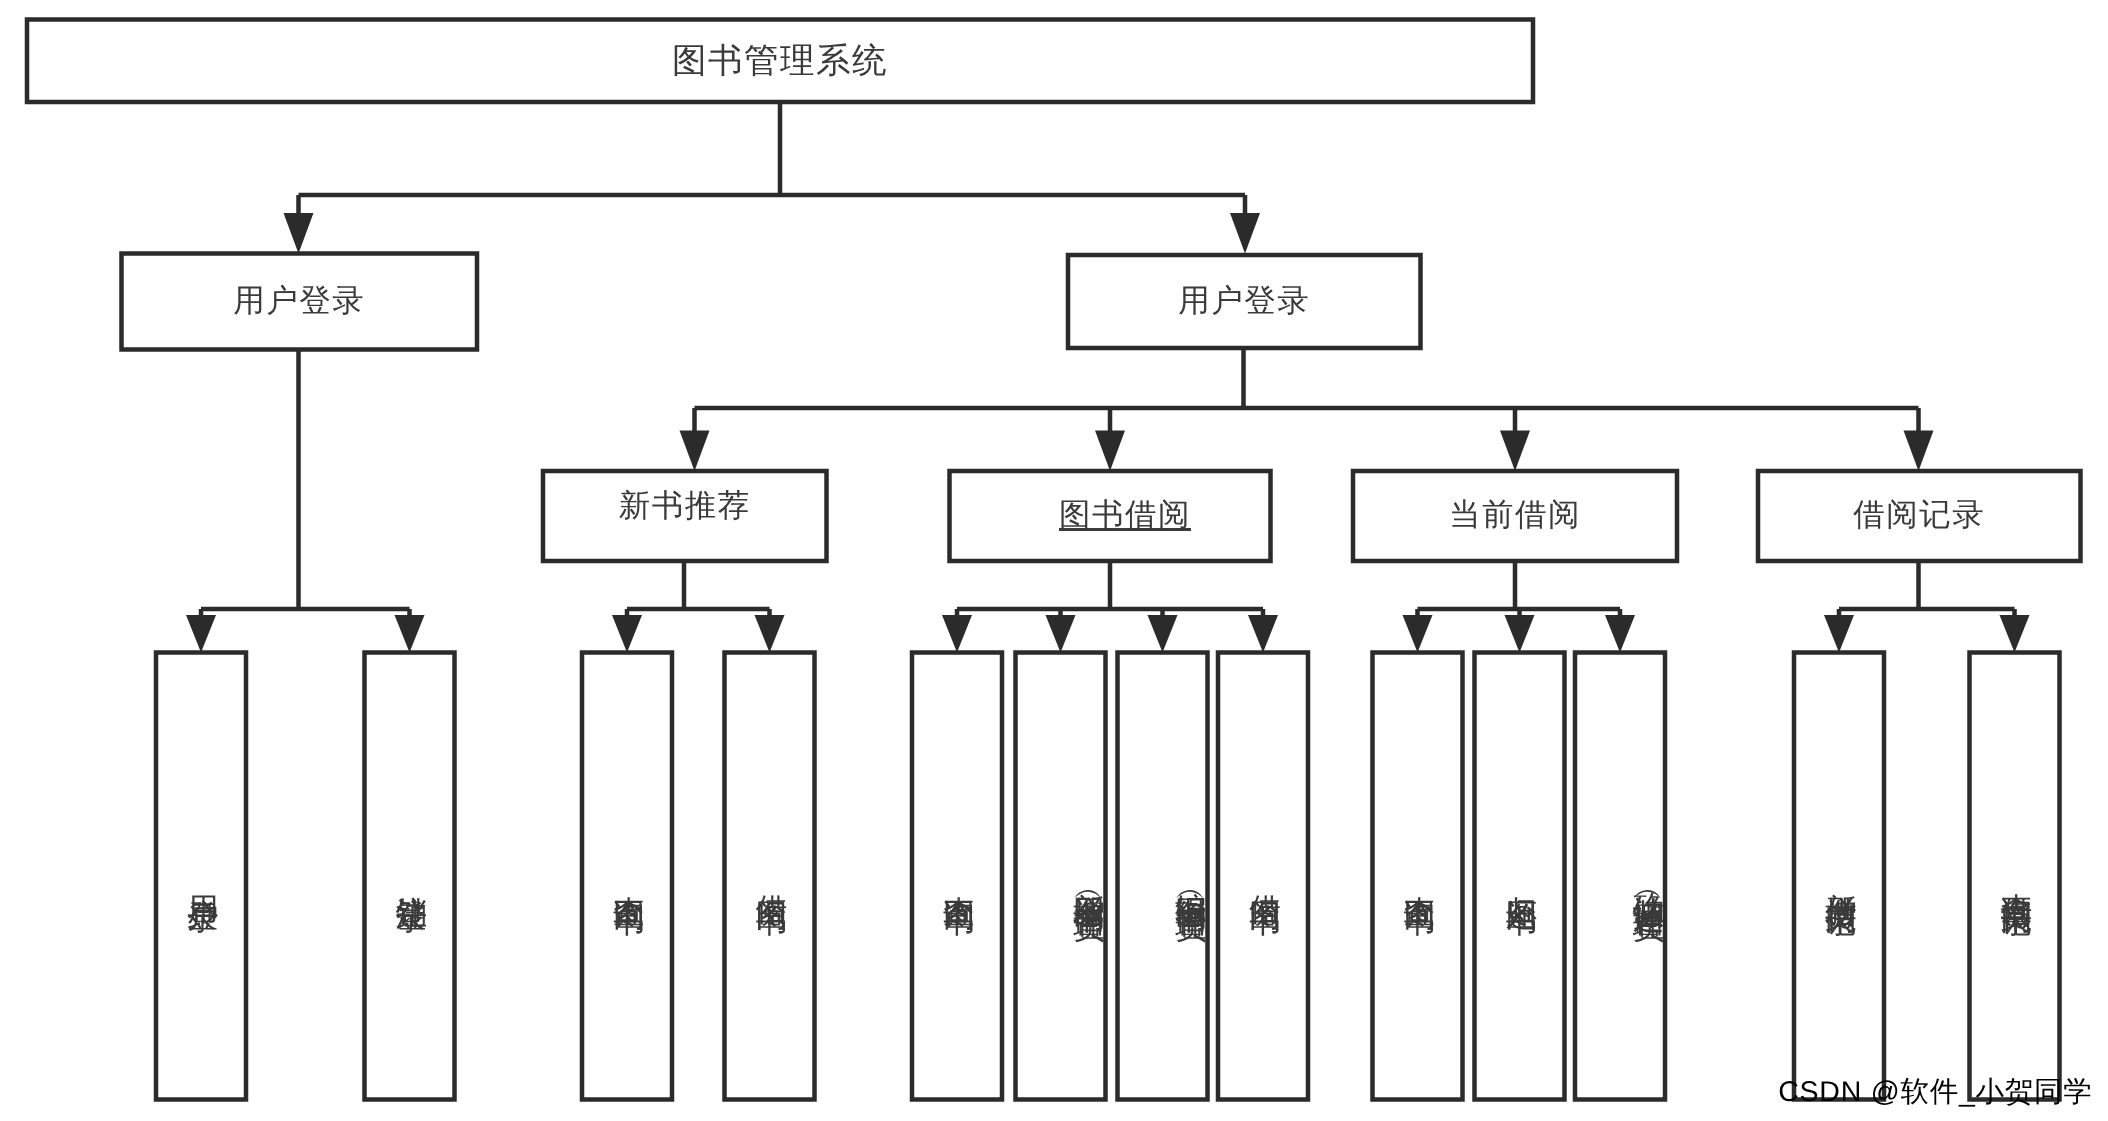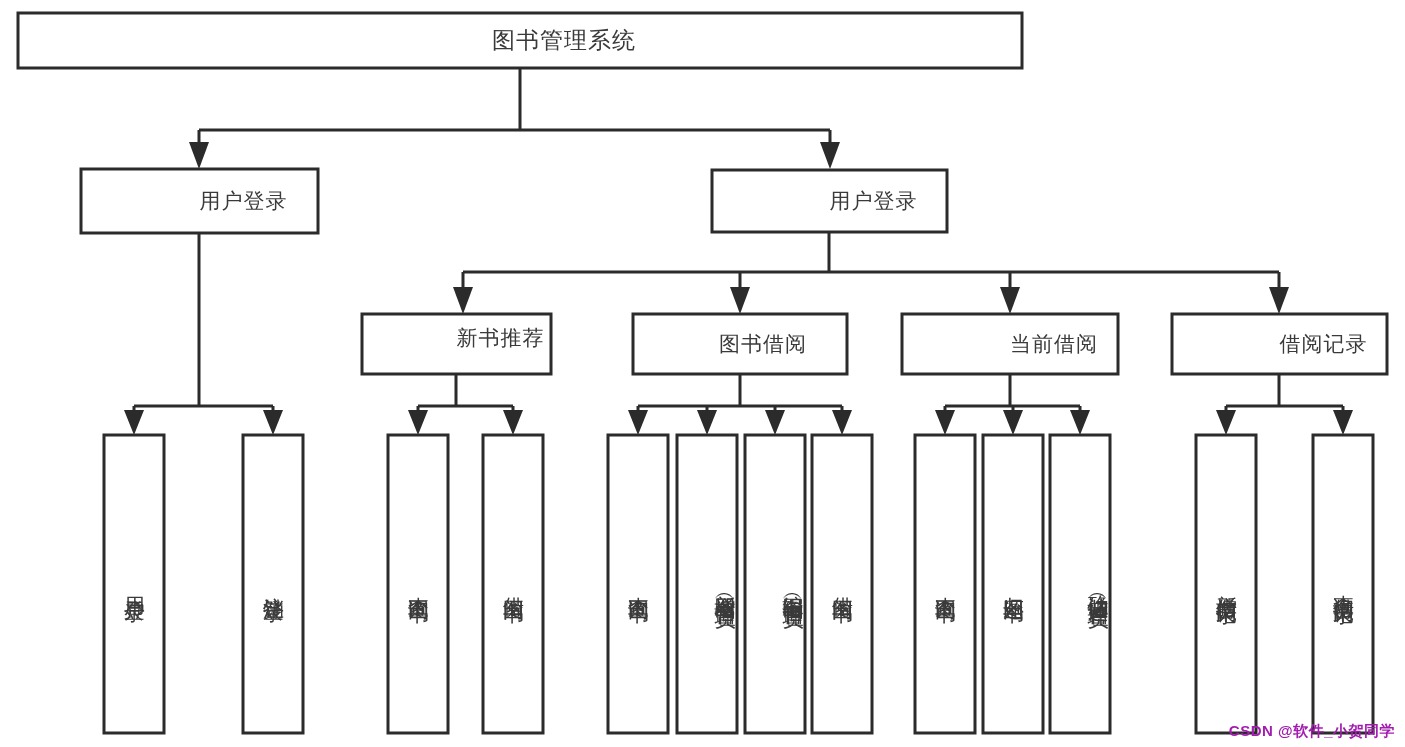--- a/index.html
+++ b/index.html
@@ -44,44 +44,42 @@
     position: absolute;
     display: flex;
     align-items: center;
     justify-content: center;
     color: #3a3a3a;
     font-size: 21px;
     letter-spacing: 1px;
     line-height: 1.2;
     white-space: nowrap;
     pointer-events: none;
-    padding-left: 44px;
   }
   .node-label-v {
     position: absolute;
     display: flex;
     align-items: center;
     justify-content: center;
     color: #3a3a3a;
     font-size: 21px;
     line-height: 1.18;
     writing-mode: vertical-rl;
     text-orientation: upright;
     letter-spacing: 2px;
     pointer-events: none;
   }
   #watermark {
     position: absolute;
     right: 10px;
     bottom: 6px;
-    color: #a21caf;
-    font-size: 15px;
+    color: #000000;
+    font-size: 19px;
     letter-spacing: 0.5px;
     white-space: nowrap;
-    font-weight: bold;
   }
 </style>
 </head>
 <body>
 
 <div id="canvas">
 
   <svg id="diagram-svg" viewBox="0 0 1405 747" xmlns="http://www.w3.org/2000/svg">
 
     <rect class="node-box" x="18" y="13" width="1004" height="55"></rect>
@@ -160,21 +158,21 @@
                                  M 1226 406 L 1226 414 M 1343 406 L 1343 414"></path>
       <polygon class="arrow-head" points="1216,410 1236,410 1226,435"></polygon>
       <polygon class="arrow-head" points="1333,410 1353,410 1343,435"></polygon>
     </g>
   </svg>
 
   <div class="node-label-h" style="left:18px;  top:13px;  width:1004px; height:55px; font-size:23px;">图书管理系统</div>
   <div class="node-label-h" style="left:81px;  top:169px; width:237px;  height:64px;">用户登录</div>
   <div class="node-label-h" style="left:712px; top:170px; width:235px;  height:62px;">用户登录</div>
   <div class="node-label-h" style="left:362px; top:314px; width:189px;  height:48px;">新书推荐</div>
-  <div class="node-label-h" style="left:627px; top:314px; width:184px;  height:60px;">图书借阅</div>
+  <div class="node-label-h" style="left:658px; top:314px; width:184px;  height:60px;text-decoration:underline;">图书借阅</div>
   <div class="node-label-h" style="left:1172px;top:314px; width:215px;  height:60px;">借阅记录</div>
   <div class="node-label-h" style="left:902px; top:314px; width:216px;  height:60px;">当前借阅</div>
 
   <div class="node-label-v" style="left:104px;  top:435px; width:60px; height:298px;">用户登录</div>
   <div class="node-label-v" style="left:243px;  top:435px; width:60px; height:298px;">注销登录</div>
   <div class="node-label-v" style="left:388px;  top:435px; width:60px; height:298px;">查询图书</div>
   <div class="node-label-v" style="left:483px;  top:435px; width:60px; height:298px;">借阅图书</div>
   <div class="node-label-v" style="left:608px;  top:435px; width:60px; height:298px;">查询图书</div>
   <div class="node-label-v" style="left:677px;  top:435px; width:60px; height:298px; align-items:flex-start; padding-top:6px; box-sizing:border-box;">新增图书（管理员）</div>
   <div class="node-label-v" style="left:745px;  top:435px; width:60px; height:298px; align-items:flex-start; padding-top:6px; box-sizing:border-box;">编辑图书（管理员）</div>

